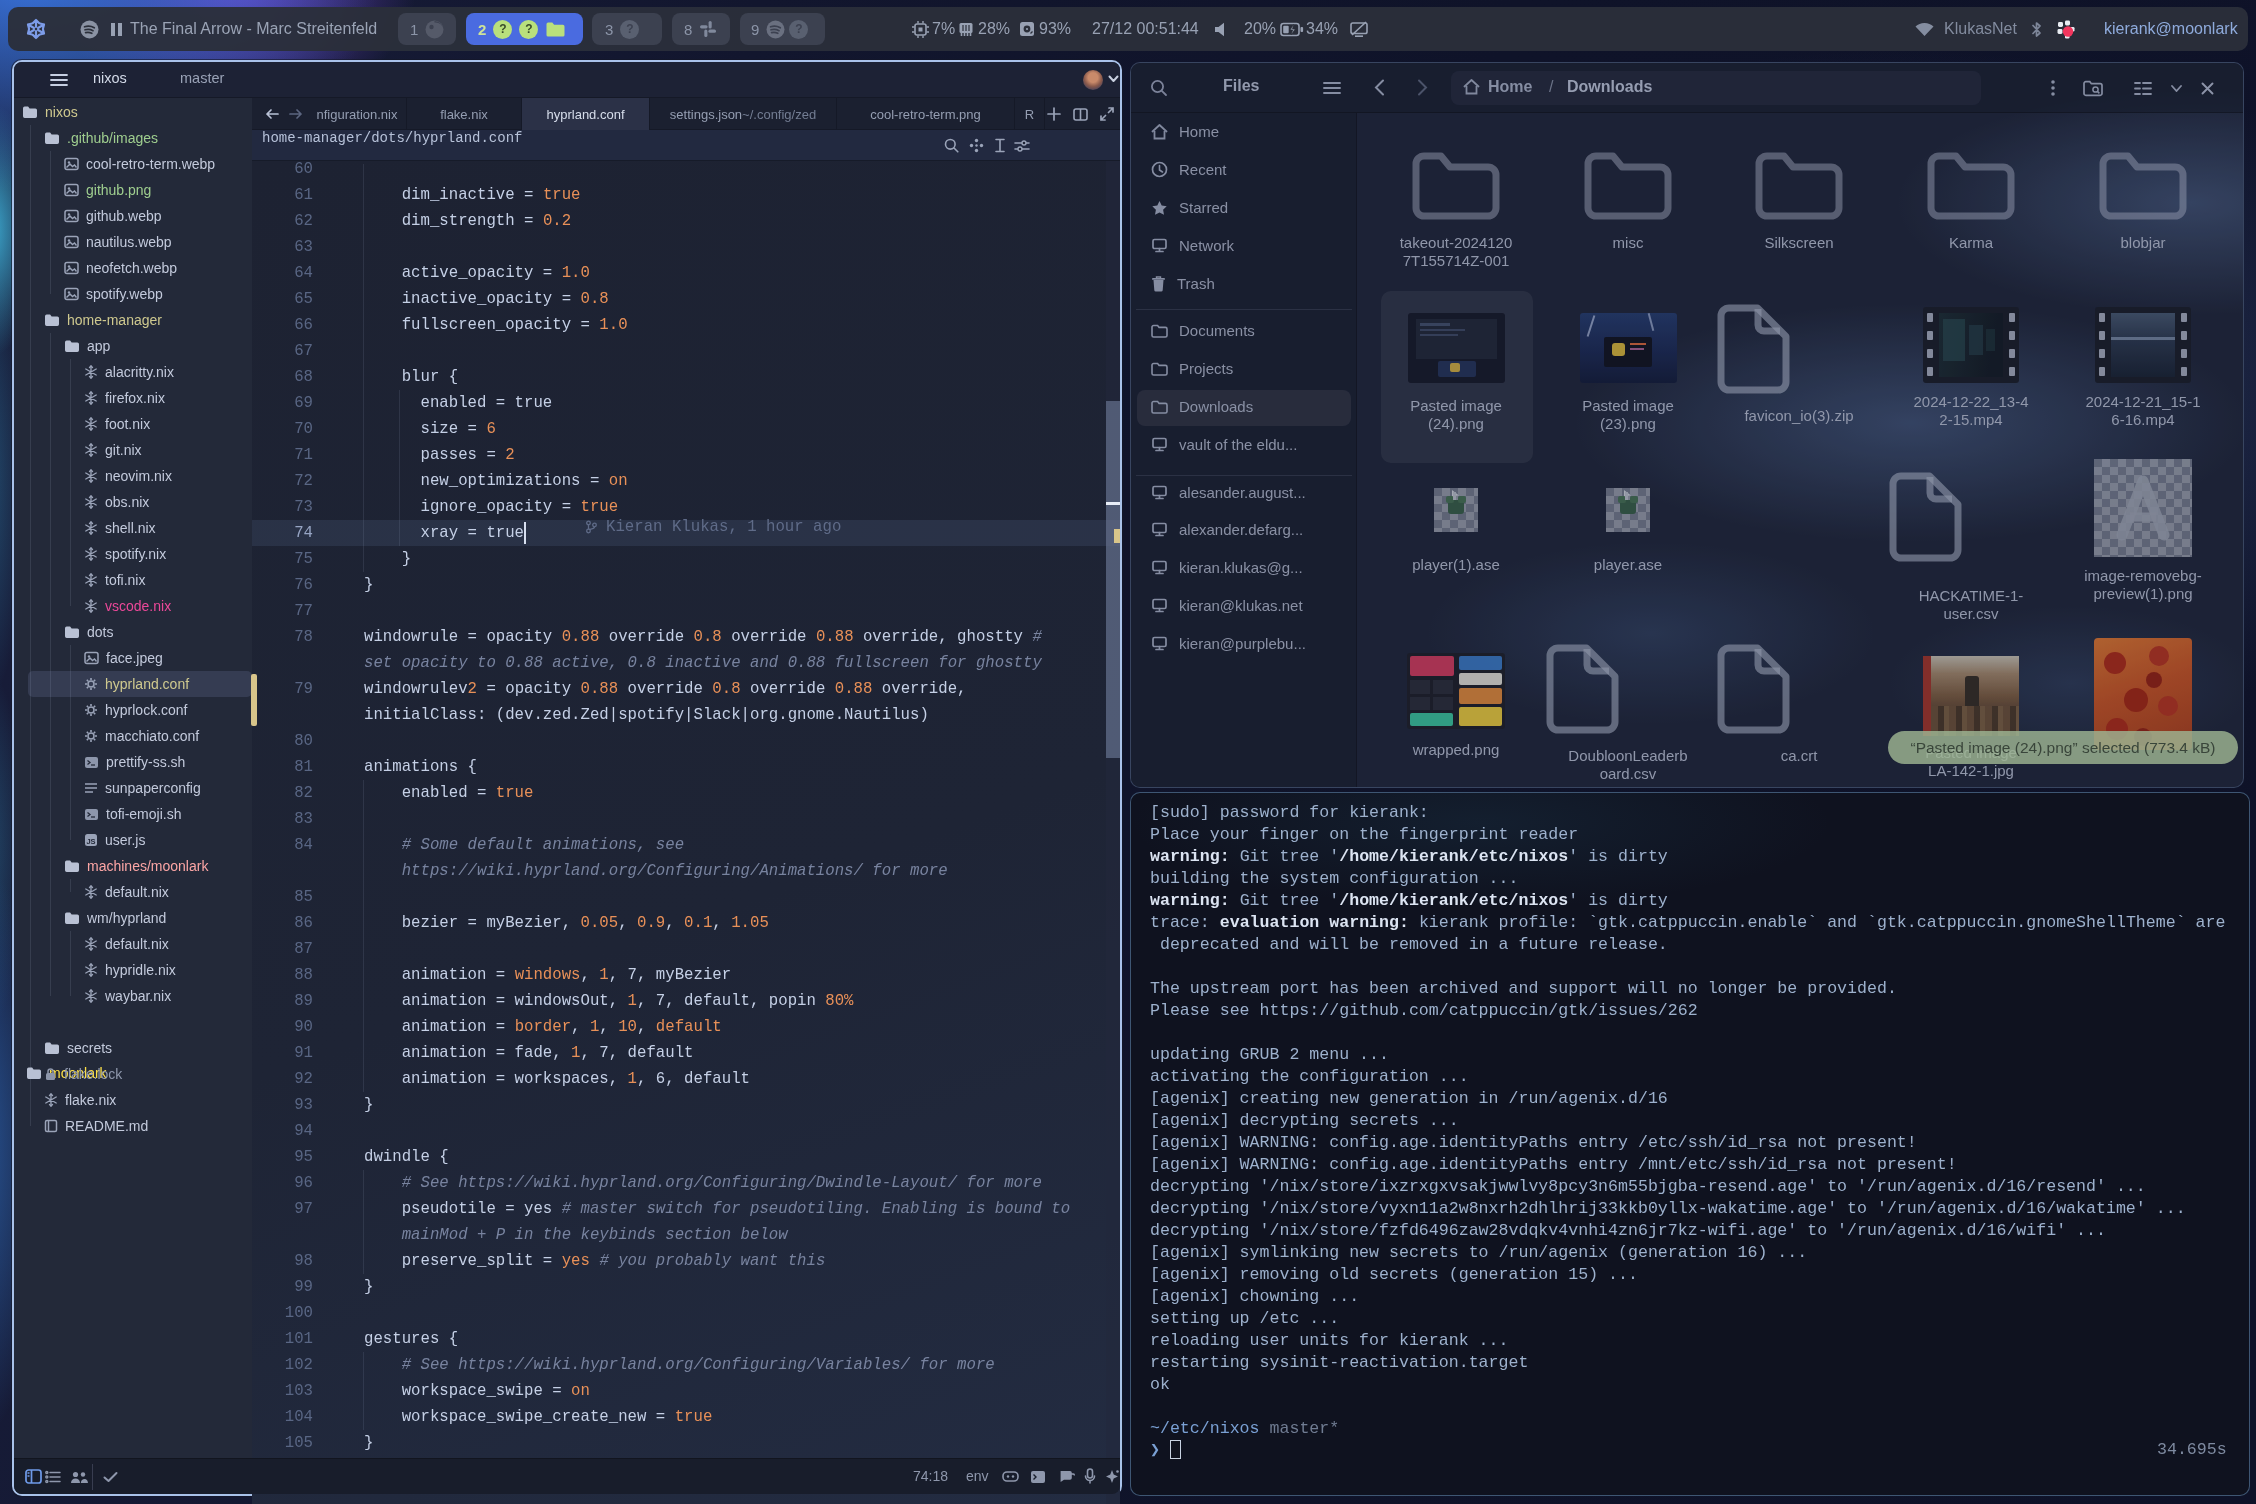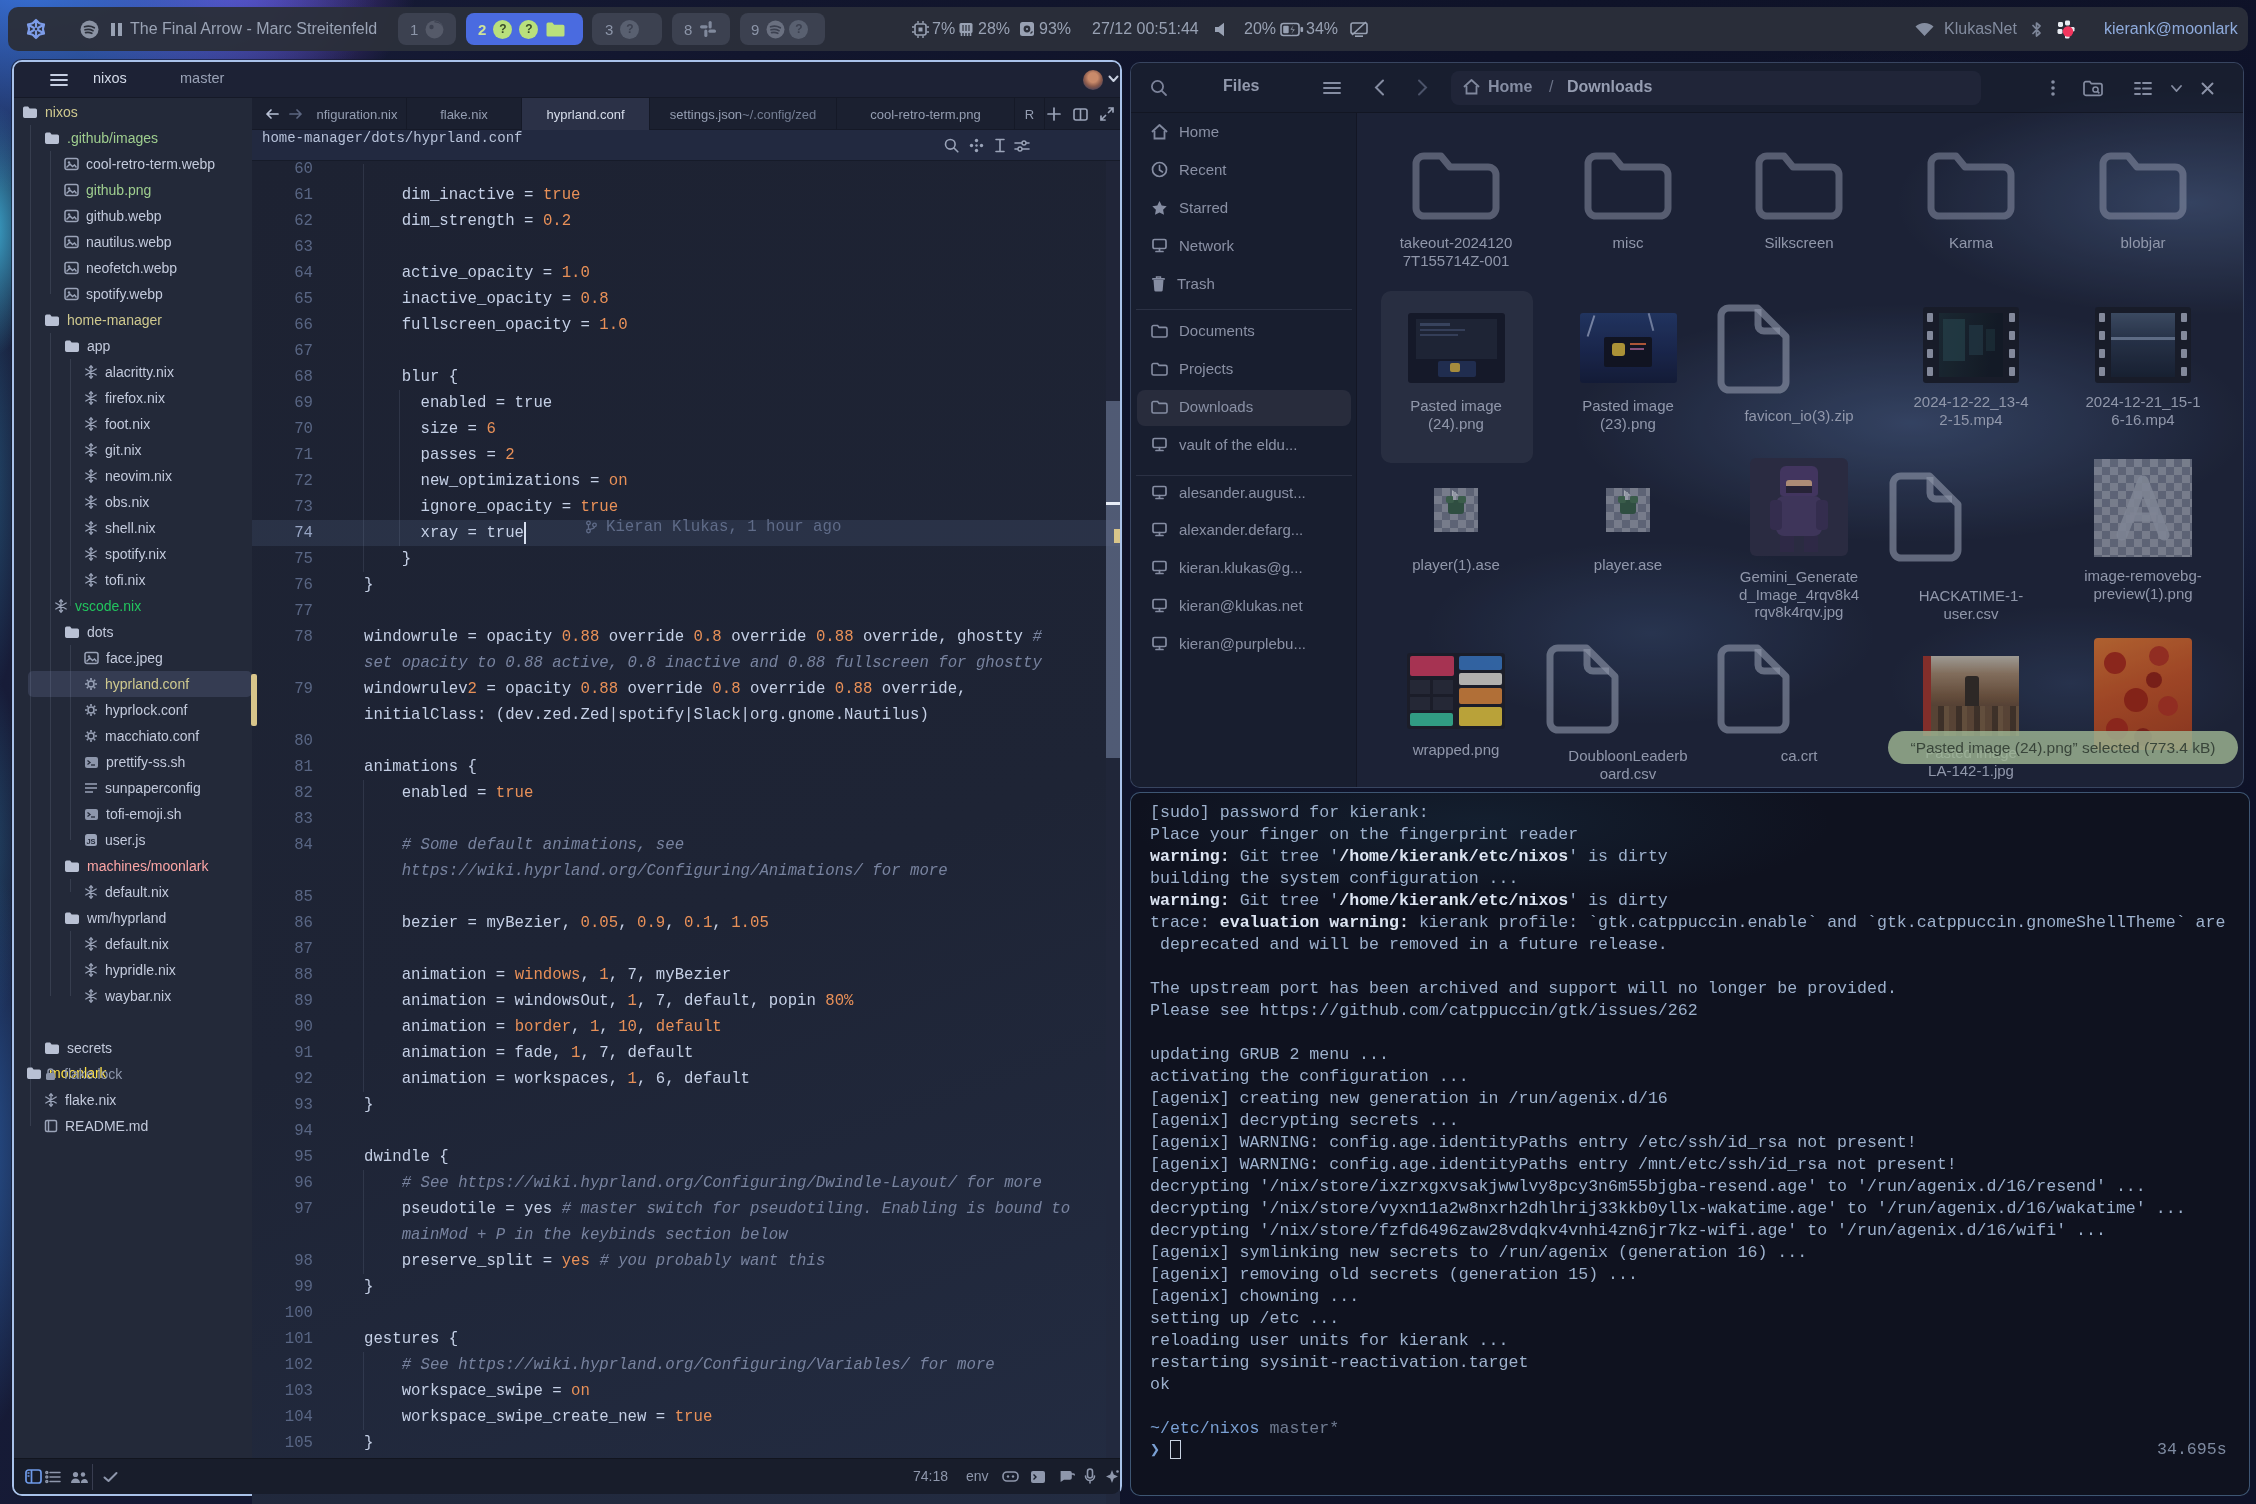--- a/index.html
+++ b/index.html
@@ -286,21 +286,21 @@
             <path d="M7 1v12M1.8 4l10.4 6M1.8 10 12.2 4"></path>
             <path d="M7 1 5.5 2.5M7 1l1.5 1.5M7 13l-1.5-1.5M7 13l1.5-1.5"></path>
           </g>
         </svg>spotify.nix</div>
       <div class="trow" style="top:469px;padding-left:70px;color:#c3cadc"><svg style="margin-right:7px" width="14" height="14" viewBox="0 0 14 14" xmlns="http://www.w3.org/2000/svg">
           <g stroke="#9aa3b8" stroke-width="1.4" stroke-linecap="round">
             <path d="M7 1v12M1.8 4l10.4 6M1.8 10 12.2 4"></path>
             <path d="M7 1 5.5 2.5M7 1l1.5 1.5M7 13l-1.5-1.5M7 13l1.5-1.5"></path>
           </g>
         </svg>tofi.nix</div>
-      <div class="trow" style="top:495px;padding-left:40px;color:#22c55e"><svg style="margin-right:7px" width="14" height="14" viewBox="0 0 14 14" xmlns="http://www.w3.org/2000/svg">
+      <div class="trow" style="top:495px;padding-left:70px;color:#ec4899"><svg style="margin-right:7px" width="14" height="14" viewBox="0 0 14 14" xmlns="http://www.w3.org/2000/svg">
           <g stroke="#9aa3b8" stroke-width="1.4" stroke-linecap="round">
             <path d="M7 1v12M1.8 4l10.4 6M1.8 10 12.2 4"></path>
             <path d="M7 1 5.5 2.5M7 1l1.5 1.5M7 13l-1.5-1.5M7 13l1.5-1.5"></path>
           </g>
         </svg>vscode.nix</div>
       <div class="trow" style="top:521px;padding-left:50px;color:#c3cadc"><svg style="margin-right:7px" width="16" height="14" viewBox="0 0 16 14" xmlns="http://www.w3.org/2000/svg">
           <path d="M1 3.2a1.7 1.7 0 0 1 1.7-1.7h3.4l1.5 1.9h5.7A1.7 1.7 0 0 1 15 5.1v6.2a1.7 1.7 0 0 1-1.7 1.7H2.7A1.7 1.7 0 0 1 1 11.3z" fill="#b9c1d4"></path>
         </svg>dots</div>
       <div class="trow" style="top:547px;padding-left:70px;color:#c3cadc"><svg style="margin-right:7px" width="15" height="14" viewBox="0 0 15 14" xmlns="http://www.w3.org/2000/svg">
           <rect x="1" y="1.5" width="13" height="11" rx="2" fill="none" stroke="#9aa3b8" stroke-width="1.5"></rect>
@@ -951,33 +951,20 @@
     <div class="cell" style="left:415px;top:425px">
       <div style="width:44px;height:44px;margin:0 auto;position:relative;background-image:linear-gradient(45deg,#a4a9b6 25%,transparent 25%,transparent 75%,#a4a9b6 75%),linear-gradient(45deg,#a4a9b6 25%,#7e8495 25%,#7e8495 75%,#a4a9b6 75%);background-size:16px 16px;background-position:0 0,8px 8px;opacity:.8">
         <div class="abs" style="left:18px;top:2px;width:7px;height:10px;background:#e8ecf2;clip-path:polygon(0 0,100% 55%,40% 60%,55% 100%,30% 100%,20% 65%,0 80%)"></div>
         <div class="abs" style="left:14px;top:12px;width:16px;height:14px;background:#3a6648;border-radius:3px"></div>
         <div class="abs" style="left:12px;top:8px;width:8px;height:7px;background:#4a7a56;border-radius:2px"></div>
         <div class="abs" style="left:24px;top:8px;width:8px;height:7px;background:#4a7a56;border-radius:2px"></div>
         <div class="abs" style="left:19px;top:4px;width:3px;height:8px;background:#cfd4dd"></div>
       </div>
       <div style="margin-top:24px">player.ase</div>
     </div>
-    <div class="cell" style="left:586px;top:395px">
-      <div style="width:98px;height:98px;margin:0 auto;border-radius:6px;background:#2e2e44;position:relative;overflow:hidden">
-        <div class="abs" style="left:30px;top:8px;width:38px;height:30px;background:#4a3a68;border-radius:6px 6px 3px 3px"></div>
-        <div class="abs" style="left:36px;top:22px;width:26px;height:12px;background:#c9a083;border-radius:3px"></div>
-        <div class="abs" style="left:36px;top:28px;width:26px;height:7px;background:#2a2438"></div>
-        <div class="abs" style="left:26px;top:38px;width:46px;height:40px;background:#463a62;border-radius:8px"></div>
-        <div class="abs" style="left:20px;top:42px;width:12px;height:30px;background:#3a3054;border-radius:4px"></div>
-        <div class="abs" style="left:66px;top:42px;width:12px;height:30px;background:#3a3054;border-radius:4px"></div>
-        <div class="abs" style="left:30px;top:78px;width:14px;height:16px;background:#332b4a"></div>
-        <div class="abs" style="left:54px;top:78px;width:14px;height:16px;background:#332b4a"></div>
-      </div>
-      <div style="margin-top:12px">Gemini_Generate<br>d_Image_4rqv8k4<br>rqv8k4rqv.jpg</div>
-    </div>
     <div class="cell" style="left:758px;top:408px">
       <svg style="" width="74" height="92" viewBox="0 0 74 92" xmlns="http://www.w3.org/2000/svg">
         <path d="M12 5h28.5L69 33.5V79a8 8 0 0 1-8 8H12a8 8 0 0 1-8-8V13a8 8 0 0 1 8-8z" fill="none" stroke="#a5acc0" stroke-width="7" stroke-linejoin="round" opacity=".62"></path>
         <path d="M41 6v16a6 6 0 0 0 6 6h16" fill="none" stroke="#a5acc0" stroke-width="7" opacity=".62"></path>
       </svg>
       <div style="margin-top:24px">HACKATIME-1-<br>user.csv</div>
     </div>
     <div class="cell" style="left:930px;top:396px">
       <div style="width:98px;height:98px;margin:0 auto;position:relative;background-image:linear-gradient(45deg,#a4a9b6 25%,transparent 25%,transparent 75%,#a4a9b6 75%),linear-gradient(45deg,#a4a9b6 25%,#7e8495 25%,#7e8495 75%,#a4a9b6 75%);background-size:16px 16px;background-position:0 0,8px 8px;opacity:.8">
         <svg style="position:absolute;left:14px;top:14px" width="70" height="70" viewBox="0 0 70 70">

